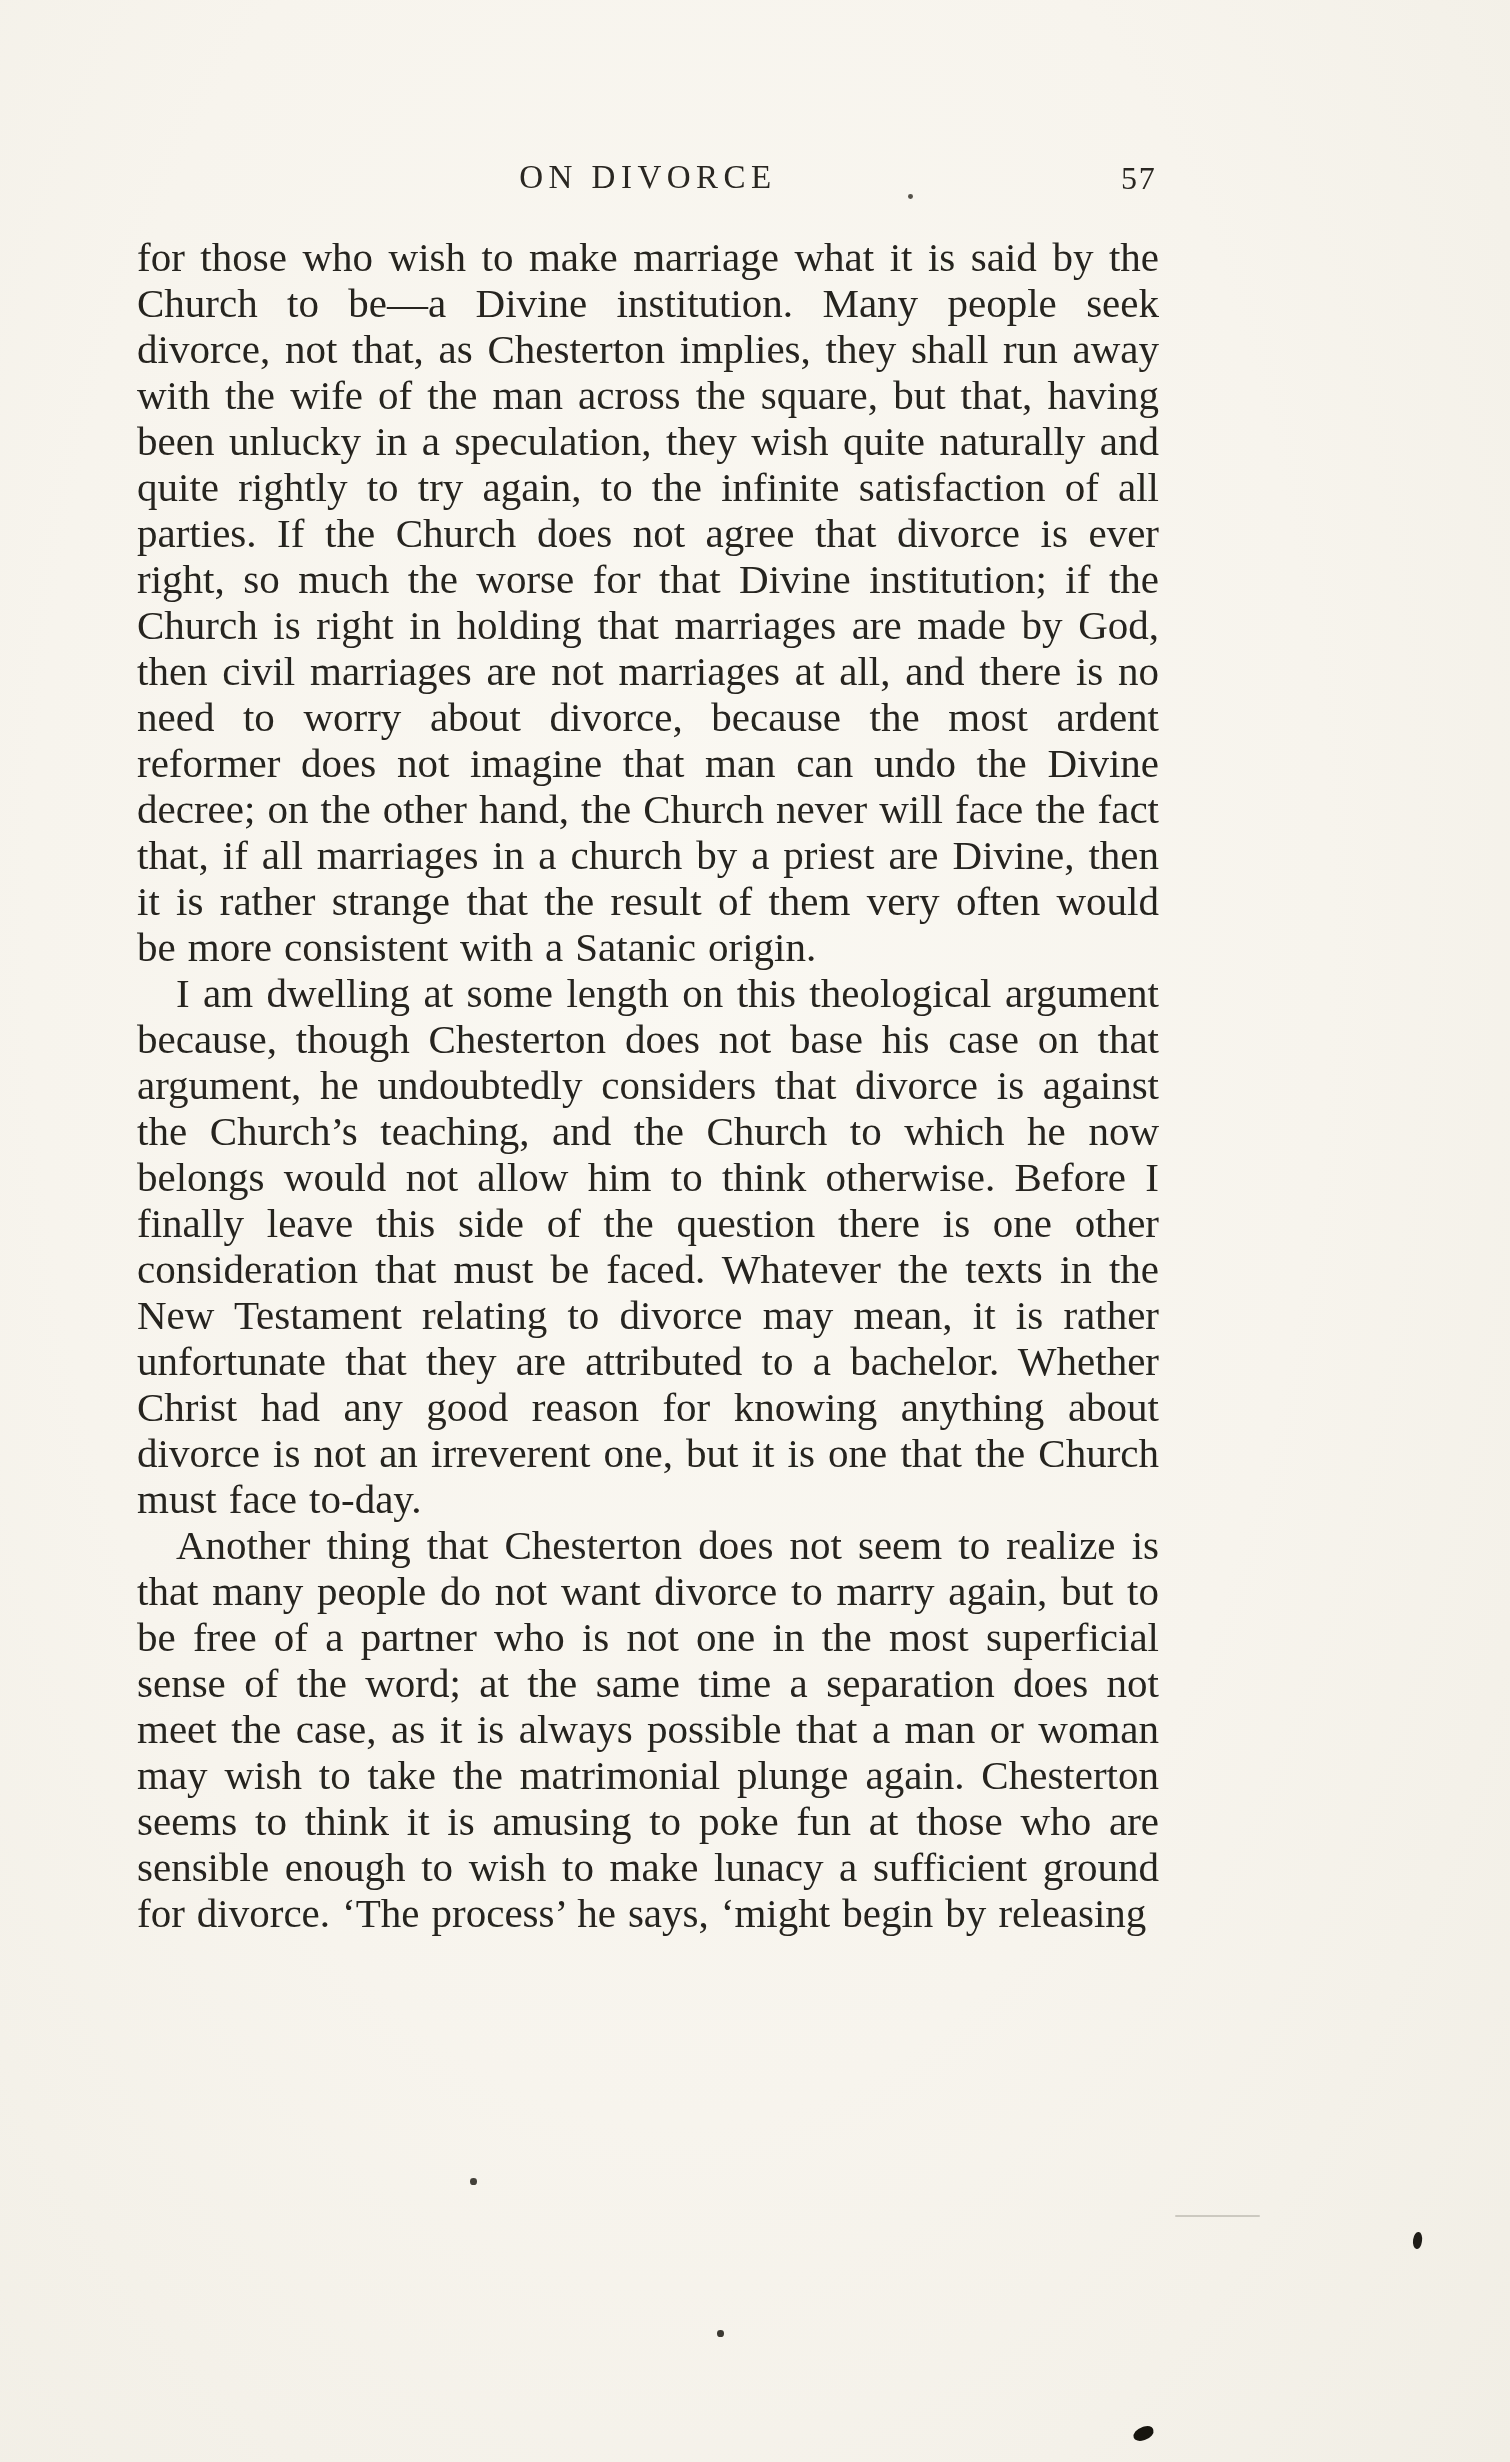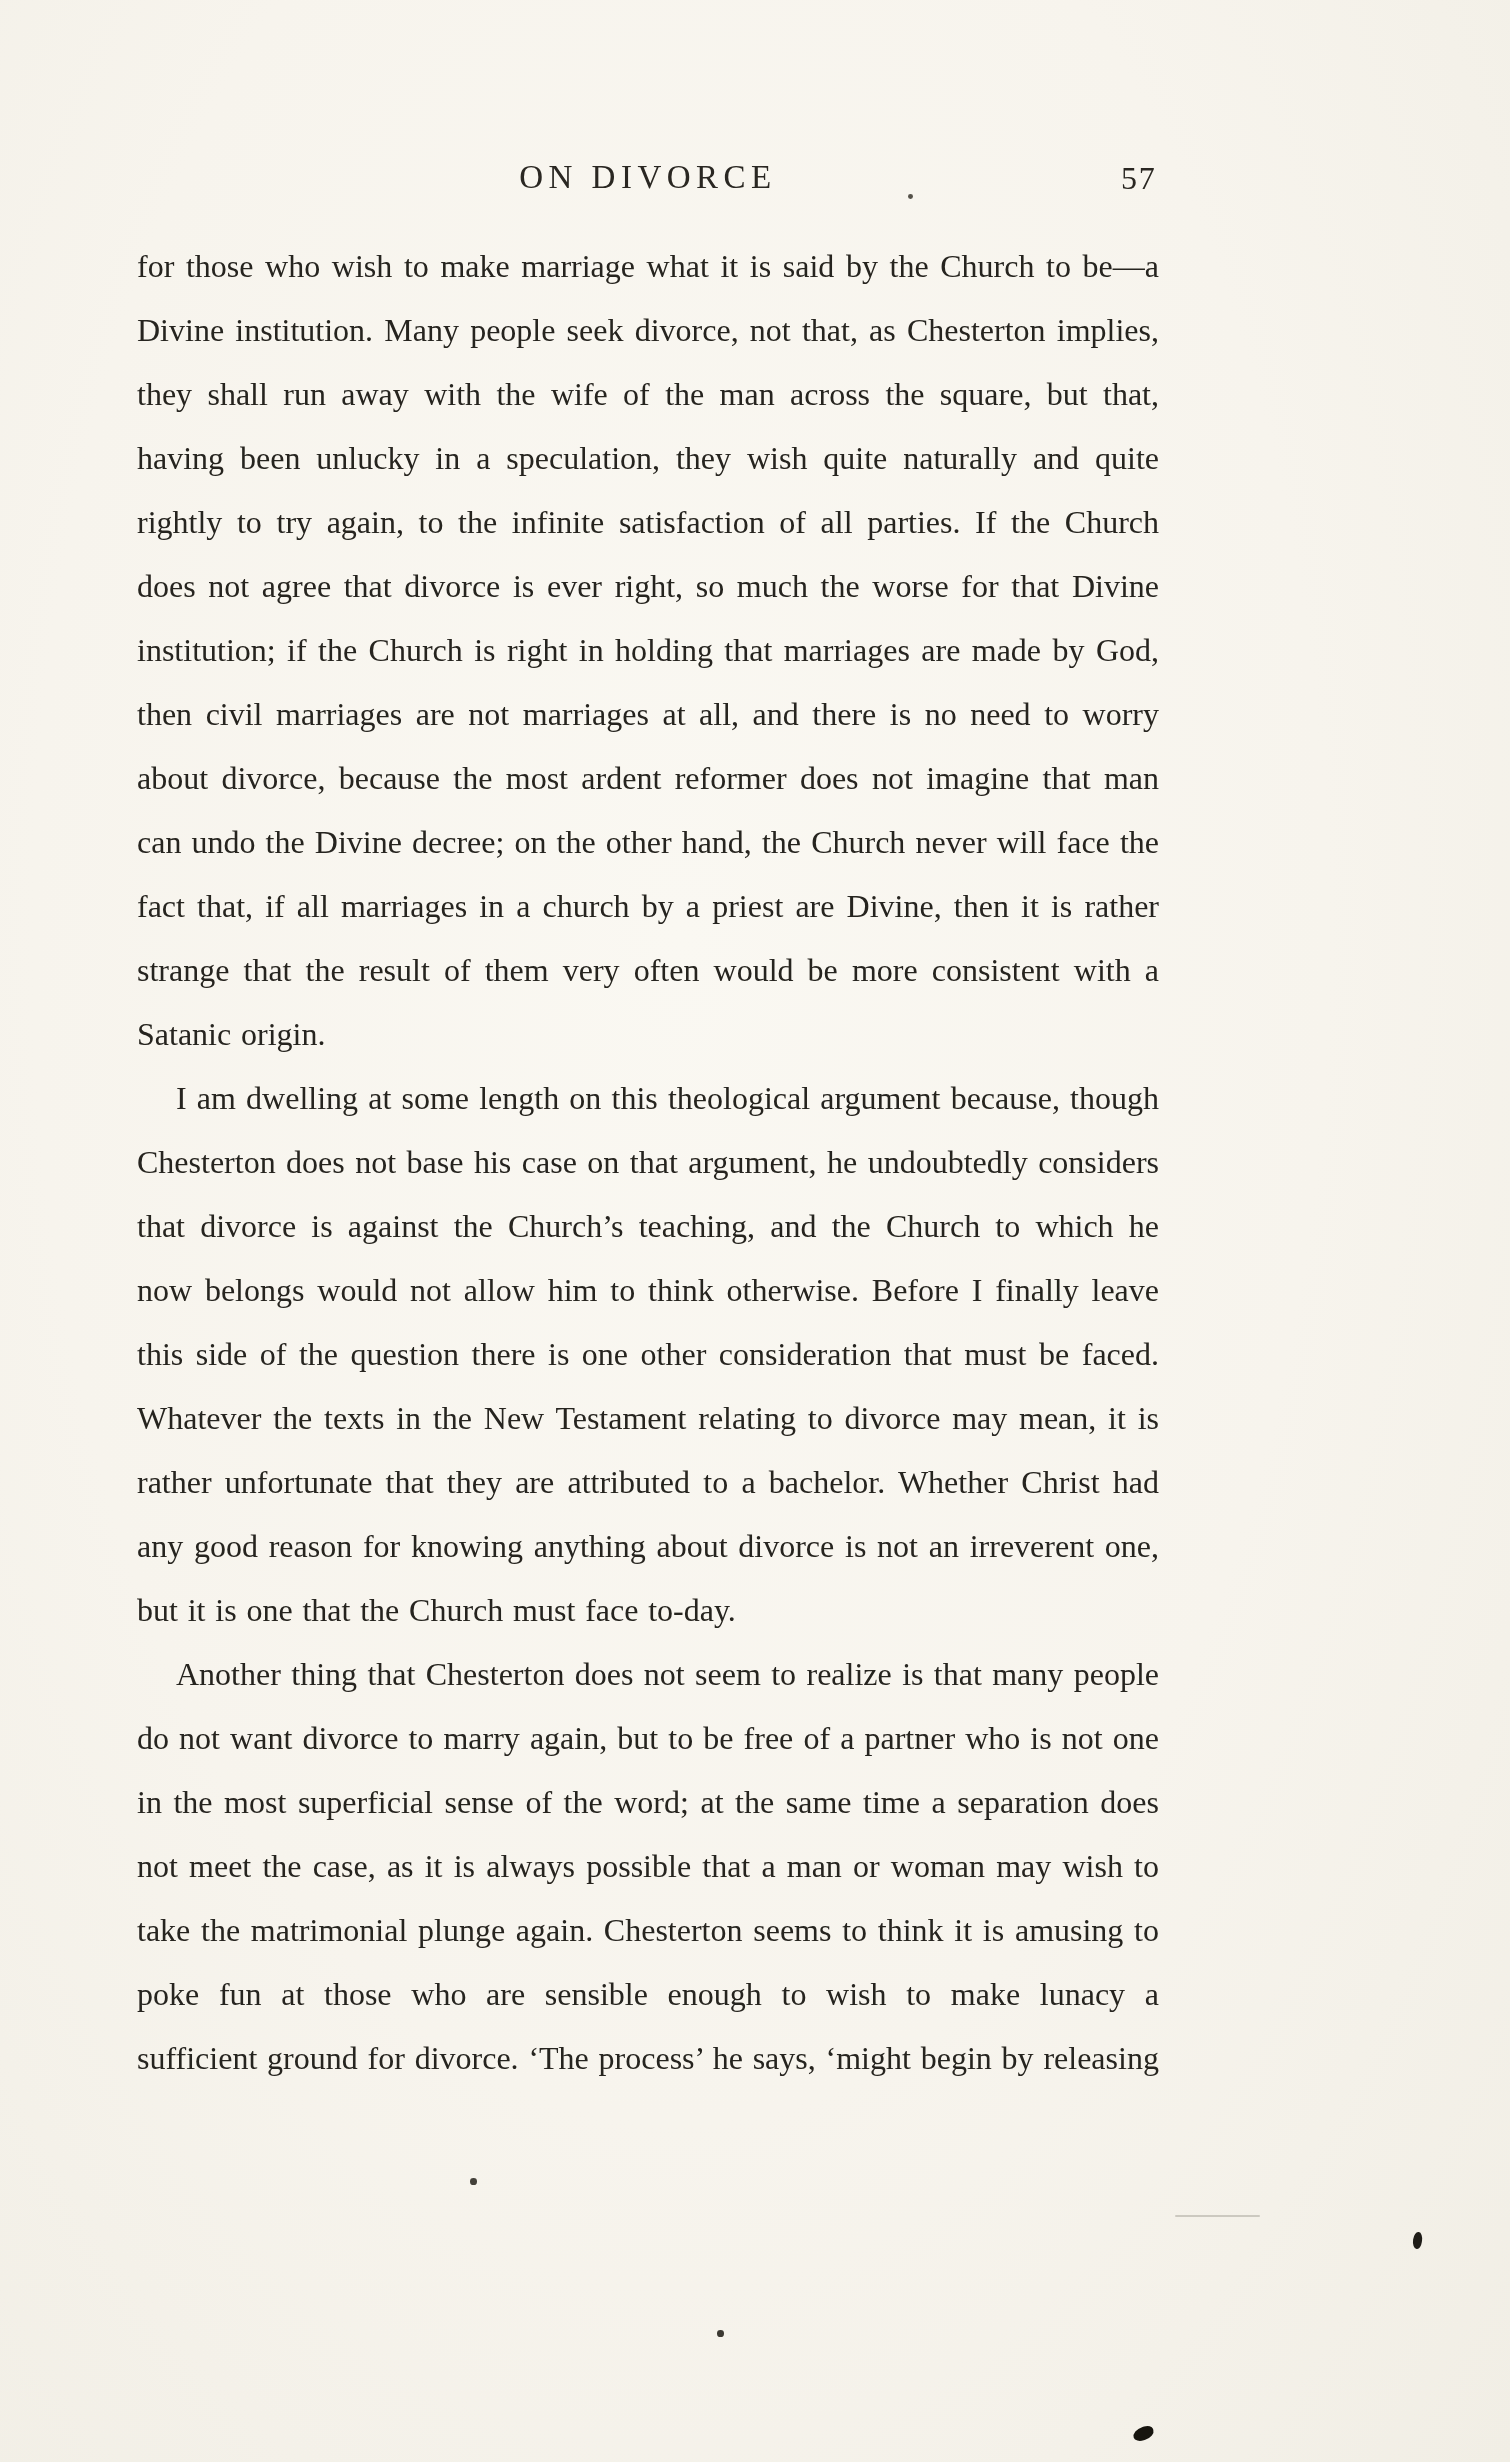--- a/index.html
+++ b/index.html
@@ -41,22 +41,22 @@
     .running-head .page-number {
       position: absolute;
       right: 2.4px;
       top: 1.2px;
       font-size: 32px;
       letter-spacing: 1.8px;
       color: #2a2722;
     }
     .body-text p {
       margin: 0;
-      font-size: 32px;
-      line-height: 64px;
+      font-size: 41px;
+      line-height: 46px;
       text-align: justify;
       text-indent: 39px;
       word-spacing: 1.8px;
       color: #26241f;
     }
     .body-text p.no-indent {
       text-indent: 0;
     }
     
     .speck {

